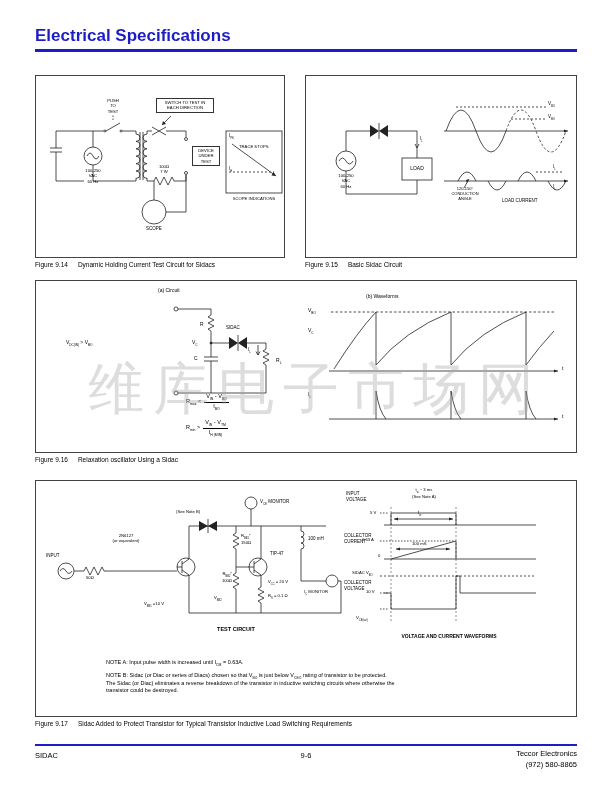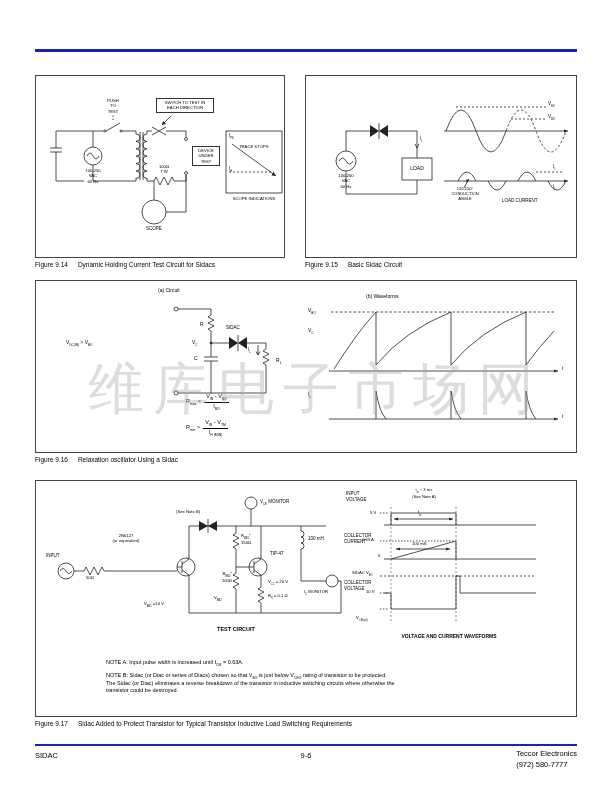--- a/index.html
+++ b/index.html
@@ -26,27 +26,28 @@
   .frac .num { border-bottom:0.6px solid #000; padding:0 2px 0.5px; }
   .frac .den { padding-top:0.5px; }
 
   .watermark { position:absolute; left:88px; top:352px; font-size:56px; letter-spacing:9px;
                color:rgba(165,165,165,0.38); z-index:5; pointer-events:none;
                font-family:"DejaVu Sans", sans-serif; }
 
   .frule { position:absolute; left:35px; top:744px; width:542px; height:2px; background:#1d1dc8; }
   .footer-left   { position:absolute; left:35px; top:751px; font-size:7.5px; color:#000; }
   .footer-center { position:absolute; left:0; top:751px; width:612px; text-align:center; font-size:7.5px; color:#000; }
-  .footer-right  { position:absolute; right:35px; top:749px; font-size:7.5px; line-height:1.4; color:#000; }
+  .footer-right  { position:absolute; right:35px; top:749px; font-size:7.5px; text-align:right; line-height:1.4; color:#000; }
 </style>
 </head>
 <body>
 
 <div class="page">
 
+  <div class="title">Electrical Specifications</div>
   <div class="hrule"></div>
 
   <div class="figbox" style="left:35px;top:75px;width:250px;height:183px;">
     <svg viewBox="0 0 248 181">
       <g fill="none" stroke="#222" stroke-width="0.8">
         <g>
           <path d="M57,55 H20 V72"></path>
             <path d="M14,72 H26 M14,76 H26"></path>
             <path d="M20,76 V105 H48"></path>
         </g>
@@ -348,16 +349,16 @@
     <span>Figure 9.17</span><span class="gap"></span><span>Sidac Added to Protect Transistor for Typical Transistor Inductive Load Switching Requirements</span>
   </div>
 
   <div class="watermark">维库电子市场网</div>
 
   <div class="frule"></div>
   <div class="footer-left">SIDAC</div>
   <div class="footer-center">9-6</div>
   <div class="footer-right">
     <div>Teccor Electronics</div>
-    <div>(972) 580-7777</div>
+    <div>(972) 580-8865</div>
   </div>
 
 </div>
 
 </body></html>

